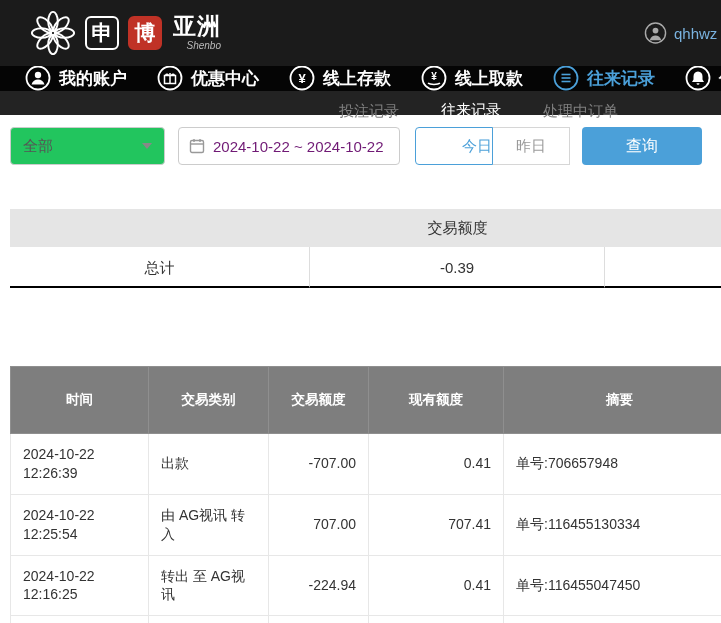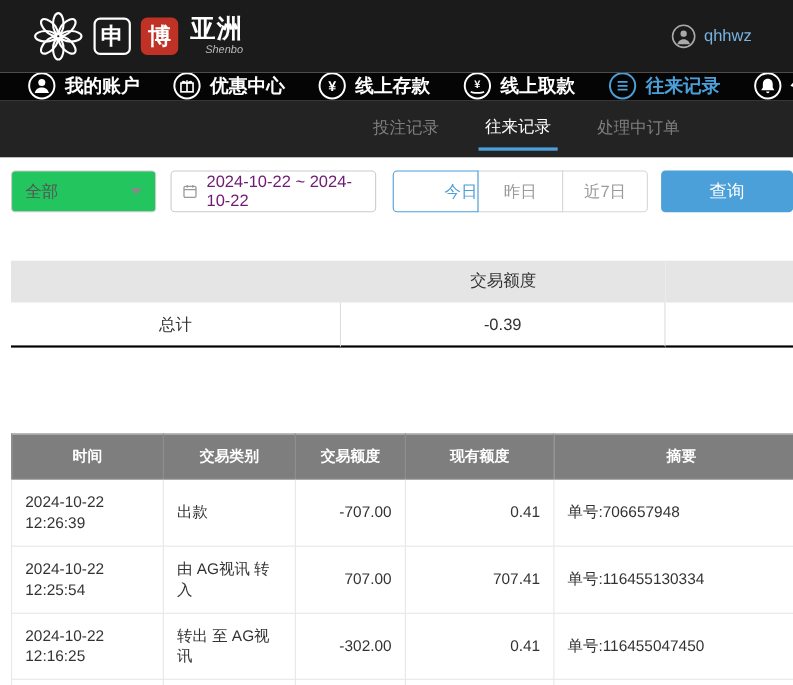--- a/index.html
+++ b/index.html
@@ -18,37 +18,37 @@
   .char-box {
     width:34px; height:34px; border:2px solid #fff; border-radius:6px;
     color:#fff; font-size:21px; font-weight:bold;
     display:flex; align-items:center; justify-content:center;
   }
   .char-box.red { background:var(--logo-red,#c03226); border-color:var(--logo-red,#c03226); }
   .region-wrap { display:flex; flex-direction:column; line-height:1; margin-left:2px; }
   .region { color:#fff; font-size:23px; font-weight:bold; letter-spacing:1px; }
   .subtitle { color:#bbb; font-size:10px; font-style:italic; text-align:right; margin-top:3px; }
   .account {
-    position:absolute; left:610px; top:50%; transform:translateY(-50%);
+    position:absolute; left:644px; top:50%; transform:translateY(-50%);
     display:flex; align-items:center; gap:7px; white-space:nowrap; cursor:pointer;
   }
   .username { color:#7ab3e0; font-size:15px; }
   
   .mainnav {
     height:25px; background:var(--nav-bg,#050505);
     display:flex; align-items:flex-end; padding-left:25px; gap:30px;
   }
   .nav-item { display:flex; align-items:center; gap:8px; color:#fff; cursor:pointer; flex-shrink:0; }
   .nav-item.active { color:var(--accent,#4ba0d9); }
   .nav-label { font-size:17px; font-weight:bold; white-space:nowrap; }
   .nav-ico { width:26px; height:26px; display:block; }
   
   .subnav {
-    height:52px; background:var(--subnav-bg,#232323);
-    display:flex; padding-left:333px; gap:30px;align-items:center;
+    height:24px; background:var(--subnav-bg,#232323);
+    display:flex; padding-left:333px; gap:30px;
   }
   .subtab {
     height:40px; line-height:39px; padding:0 6px; font-size:15px;
     color:#7f7f7f; cursor:pointer; white-space:nowrap;
   }
   .subtab.active { color:#fff; border-bottom:3px solid var(--accent,#4ba0d9); line-height:37px; }
   
   .filterbar { display:flex; align-items:center; margin:12px 0 0 10px; }
   .select {
     width:155px; height:38px; border:1px solid #ccc; border-radius:4px; background:#22c55e;
@@ -80,21 +80,21 @@
   .sum-head .sc { background:var(--summary-header-bg,#e5e5e5); height:38px; line-height:38px; text-align:center; color:#333; }
   .sum-row .sc { height:41px; line-height:41px; text-align:center; border-bottom:2px solid #000000; }
   .sum-row .c1, .sum-row .c2 { border-right:1px solid #ddd; }
   
   .main-table {
     margin:78px 0 0 10px; width:725px; border-collapse:collapse;
     table-layout:fixed; font-size:14px; color:#333;
   }
   .main-table th {
     background:var(--table-header-bg,#7e7e7e); color:#fff; font-weight:bold; font-size:13.5px;
-    padding:11px 8px; border:1px solid #8f8f8f; text-align:center;
+    padding:24px 8px; border:1px solid #8f8f8f; text-align:center;
   }
   .main-table td { padding:11px 12px; border:1px solid #e7e7e7; background:#fff; line-height:1.35; }
   .al { text-align:left; }
   .ar { text-align:right; }
 </style>
 </head>
 <body>
 
 <header class="topbar">
   <div class="logo">
@@ -198,21 +198,20 @@
       <rect x="1.5" y="2.5" width="13" height="12" rx="1.5" fill="none" stroke="#999" stroke-width="1.4"></rect>
       <line x1="1.5" y1="6" x2="14.5" y2="6" stroke="#999" stroke-width="1.4"></line>
       <line x1="5" y1="1" x2="5" y2="4" stroke="#999" stroke-width="1.4"></line>
       <line x1="11" y1="1" x2="11" y2="4" stroke="#999" stroke-width="1.4"></line>
     </svg>
     <span>2024-10-22 ~ 2024-10-22</span>
   </div>
   <div class="btn-group">
     <button class="gbtn first active">今日</button>
     <button class="gbtn">昨日</button>
-    <button class="gbtn last">近7日</button>
   </div>
   <button class="query">查询</button>
 </div>
 
 <div class="summary">
   <div class="sum-head">
     <div class="sc c1"></div>
     <div class="sc c2">交易额度</div>
     <div class="sc c3"></div>
   </div>
@@ -251,21 +250,21 @@
     <tr>
       <td class="al">2024-10-22 12:25:54</td>
       <td class="al">由 AG视讯 转入</td>
       <td class="ar">707.00</td>
       <td class="ar">707.41</td>
       <td class="al">单号:116455130334</td>
     </tr>
     <tr>
       <td class="al">2024-10-22 12:16:25</td>
       <td class="al">转出 至 AG视讯</td>
-      <td class="ar">-302.00</td>
+      <td class="ar">-224.94</td>
       <td class="ar">0.41</td>
       <td class="al">单号:116455047450</td>
     </tr>
     <tr>
       <td class="al">2024-10-22 12:16:14</td>
       <td class="al">CGPAY-CG钱包支付笔笔送优惠</td>
       <td class="ar">1.50</td>
       <td class="ar">302.41</td>
       <td class="al">单号:202410233761280305</td>
     </tr>

